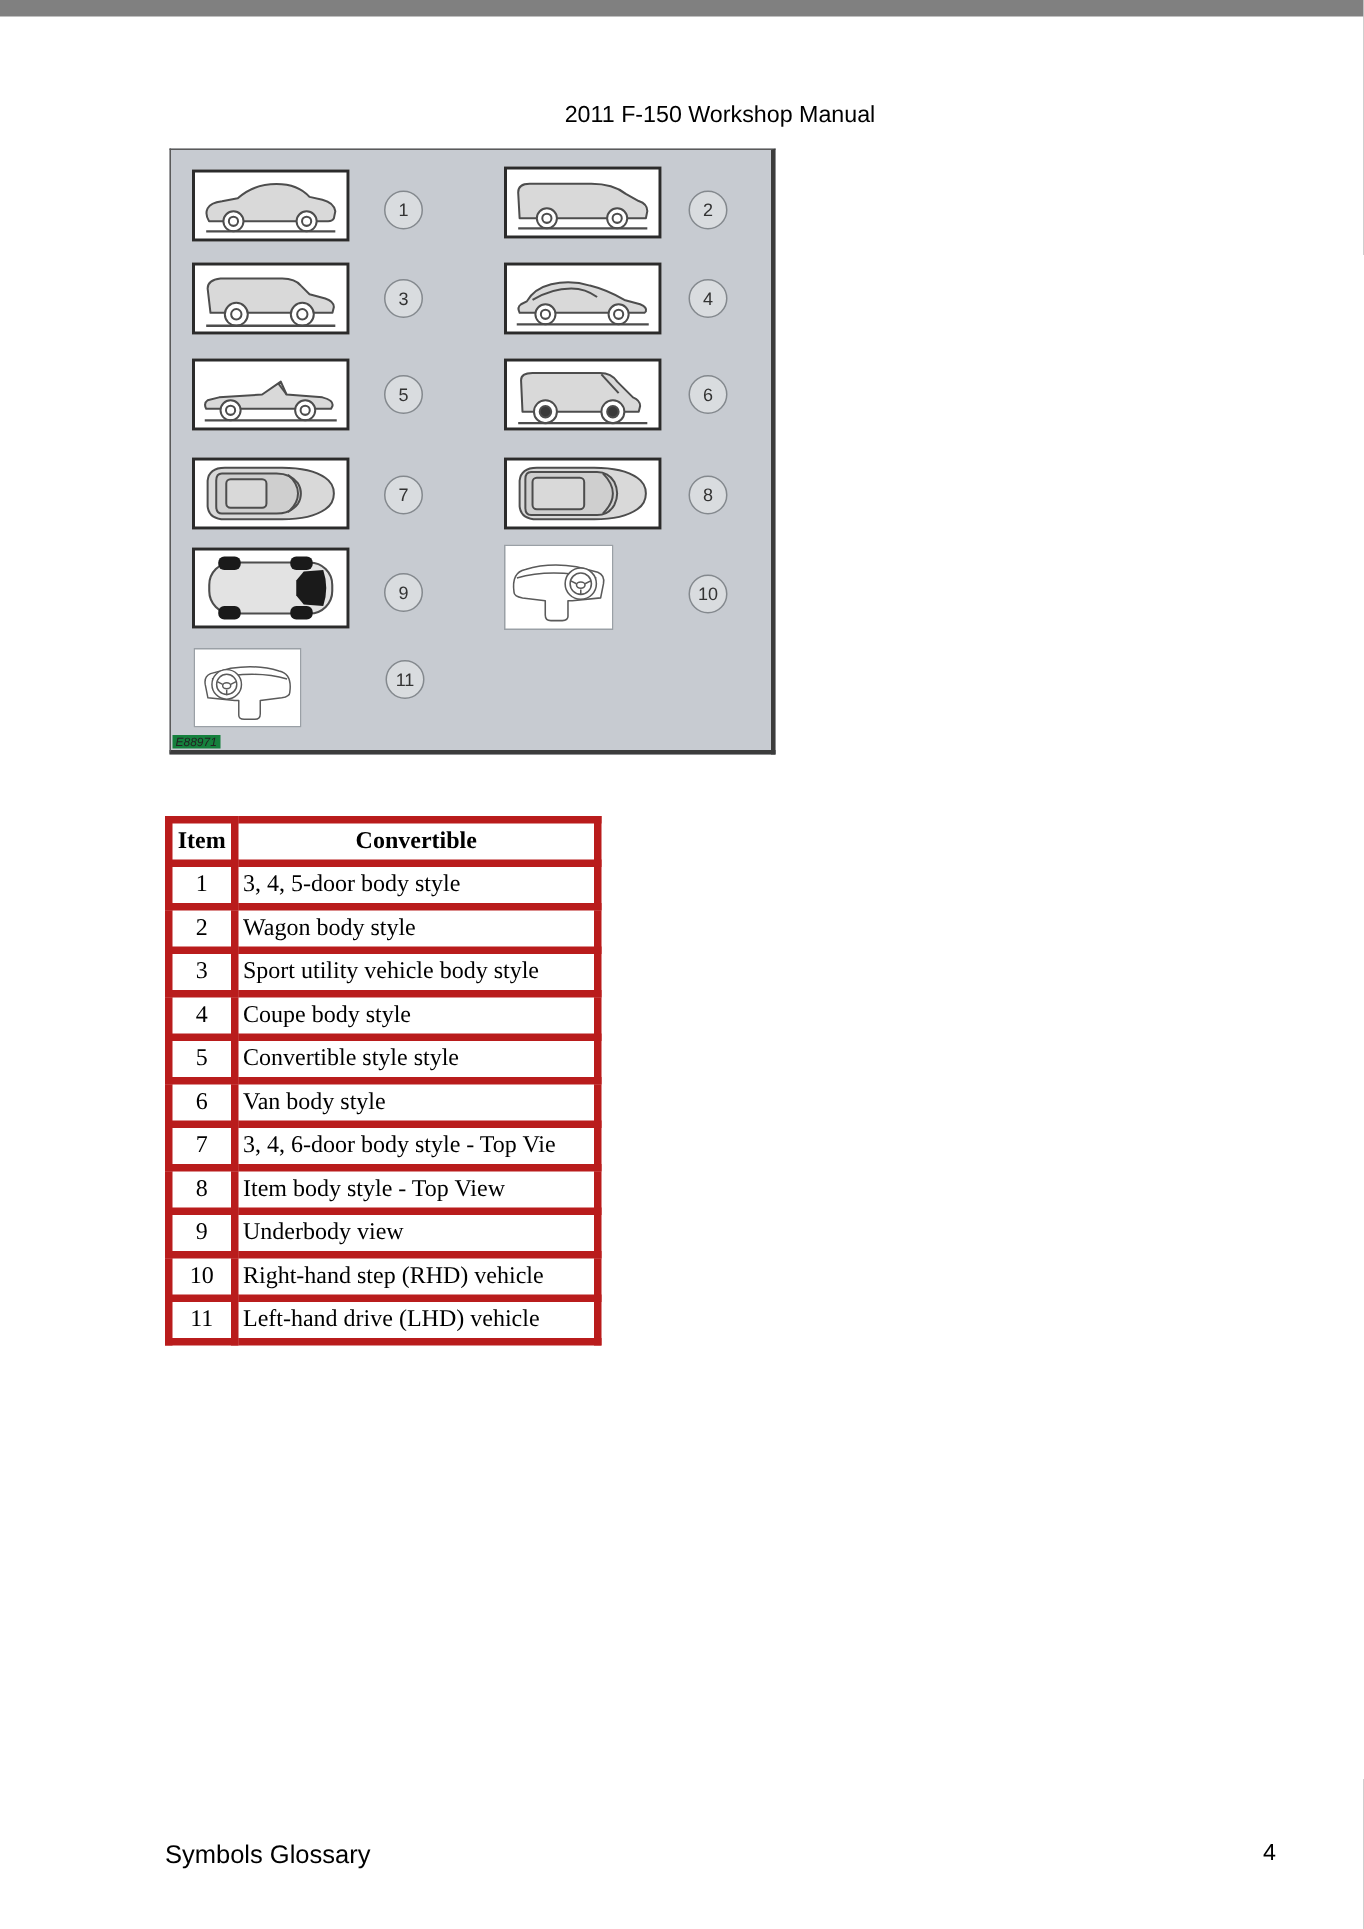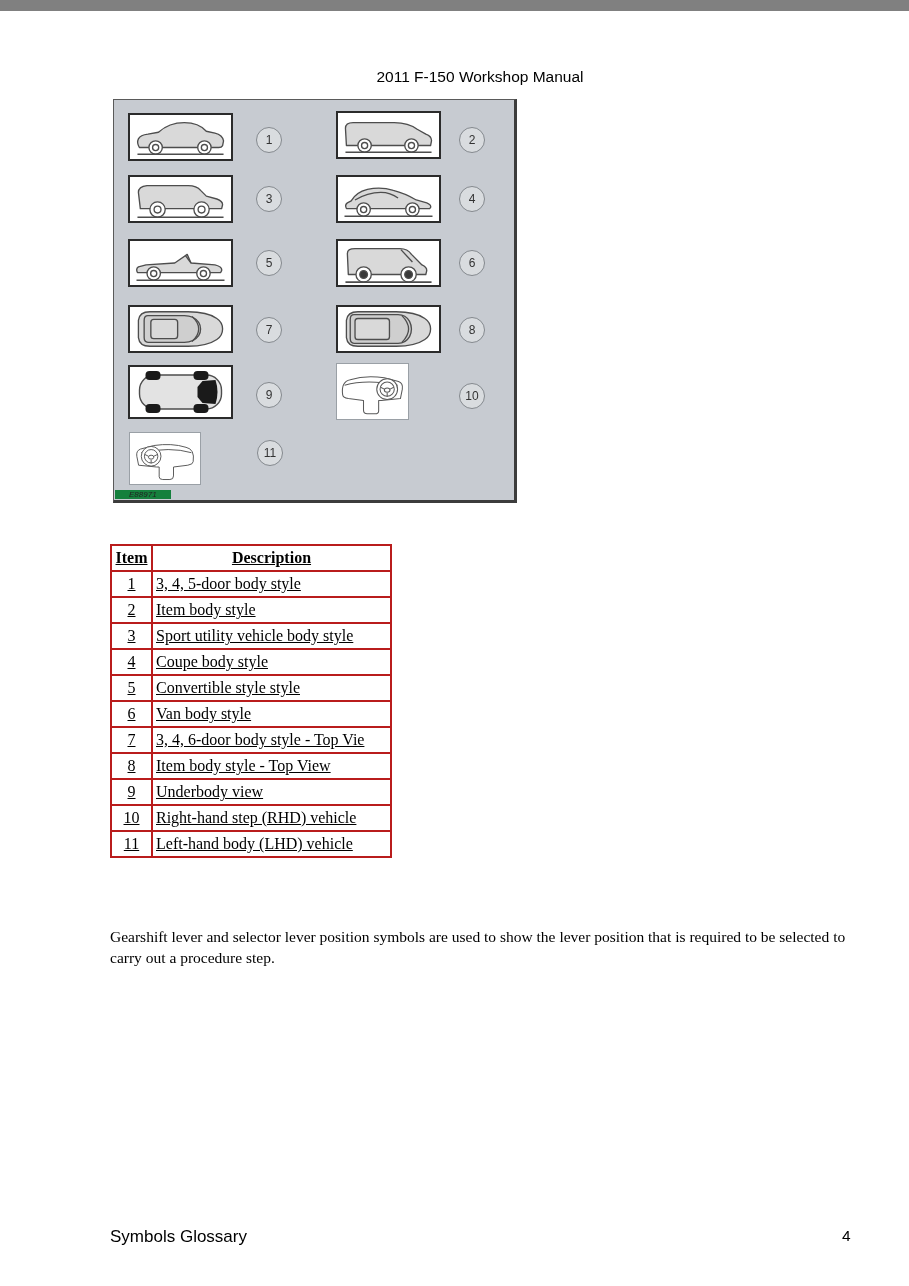--- a/index.html
+++ b/index.html
@@ -26,21 +26,21 @@
   }
   .sym-box.thin { border:1px solid #9aa0a6; }
   .sym-box svg { width:100%; height:100%; display:block; }
   .num-circle {
     position:absolute; width:24px; height:24px; border-radius:50%;
     border:1px solid #84898e; background:#d9dcdf;
     display:flex; align-items:center; justify-content:center;
     font-family:"Liberation Sans", sans-serif; font-size:12px; color:#333;
   }
   .figure-label {
-    position:absolute; left:1px; bottom:1px; padding:0 14px;
+    position:absolute; left:1px; bottom:1px; padding:0 2px;
     font-family:"Liberation Sans", sans-serif; font-size:8px; color:#222;
     background:#15803d;
     font-style:italic;
   }
   
   .b1  { left:14px;  top:13px;  width:105px; height:48px; }
   .b2  { left:222px; top:11px;  width:105px; height:48px; }
   .b3  { left:14px;  top:75px;  width:105px; height:48px; }
   .b4  { left:222px; top:75px;  width:105px; height:48px; }
   .b5  { left:14px;  top:139px; width:105px; height:48px; }
@@ -55,21 +55,21 @@
   .c5  { left:142px; top:150px; } .c6  { left:345px; top:150px; }
   .c7  { left:142px; top:217px; } .c8  { left:345px; top:217px; }
   .c9  { left:142px; top:282px; } .c10 { left:345px; top:283px; }
   .c11 { left:143px; top:340px; }
   
   .data-table {
     position:absolute; left:110px; top:533px;
     border-collapse:collapse; font-family:"Liberation Serif", serif;
     font-size:16px;
   }
-  .data-table th, .data-table td { border:2px solid #b91c1c; height:24px; padding:0;text-decoration:underline; }
+  .data-table th, .data-table td { border:5px solid #b91c1c; height:24px; padding:0; }
   .data-table th { font-weight:bold; text-align:center; }
   .th-item { width:39px; }
   .th-desc { width:237px; }
   .data-table td.col-item { text-align:center; }
   .data-table td.col-desc { text-align:left; padding:0 3px; }
   
   .section-heading {
     position:absolute; left:110px; top:877px;
     font-weight:bold; font-size:15.5px;
   }
@@ -248,31 +248,31 @@
     </div>
     <div class="num-circle c11">11</div>
 
     <div class="figure-label">E88971</div>
   </div>
 
   <table class="data-table">
     <thead>
       <tr>
         <th class="th-item">Item</th>
-        <th class="th-desc">Description</th>
+        <th class="th-desc">Convertible</th>
       </tr>
     </thead>
     <tbody>
         <tr>
           <td class="col-item">1</td>
           <td class="col-desc">3, 4, 5-door body style</td>
         </tr>
         <tr>
           <td class="col-item">2</td>
-          <td class="col-desc">Item body style</td>
+          <td class="col-desc">Wagon body style</td>
         </tr>
         <tr>
           <td class="col-item">3</td>
           <td class="col-desc">Sport utility vehicle body style</td>
         </tr>
         <tr>
           <td class="col-item">4</td>
           <td class="col-desc">Coupe body style</td>
         </tr>
         <tr>
@@ -294,22 +294,21 @@
         <tr>
           <td class="col-item">9</td>
           <td class="col-desc">Underbody view</td>
         </tr>
         <tr>
           <td class="col-item">10</td>
           <td class="col-desc">Right-hand step (RHD) vehicle</td>
         </tr>
         <tr>
           <td class="col-item">11</td>
-          <td class="col-desc">Left-hand body (LHD) vehicle</td>
+          <td class="col-desc">Left-hand drive (LHD) vehicle</td>
         </tr>
       </tbody>
   </table>
 
-  <div class="section-body">Gearshift lever and selector lever position symbols are used to show the lever position that is required to be selected to carry out a procedure step.</div>
 
   <div class="footer-left">Symbols Glossary</div>
   <div class="footer-right">4</div>
 </div>
 
 </body></html>

